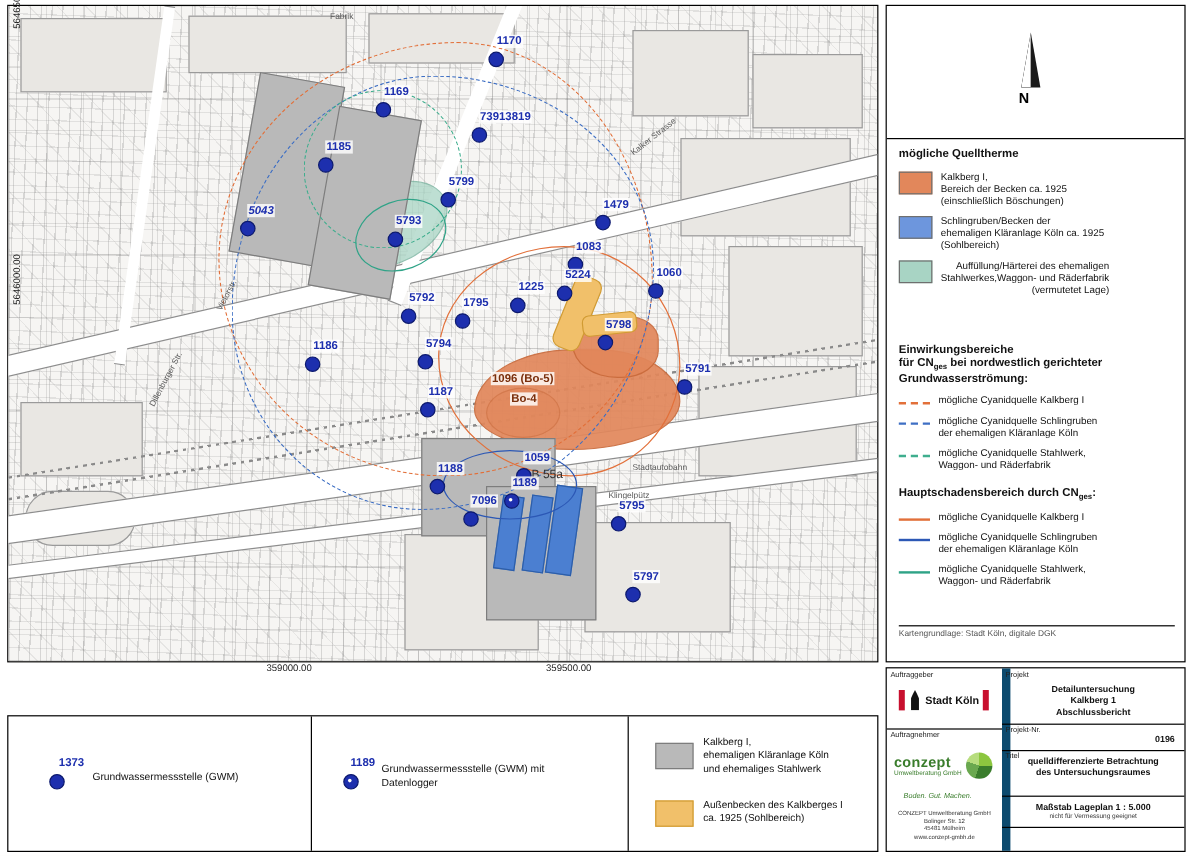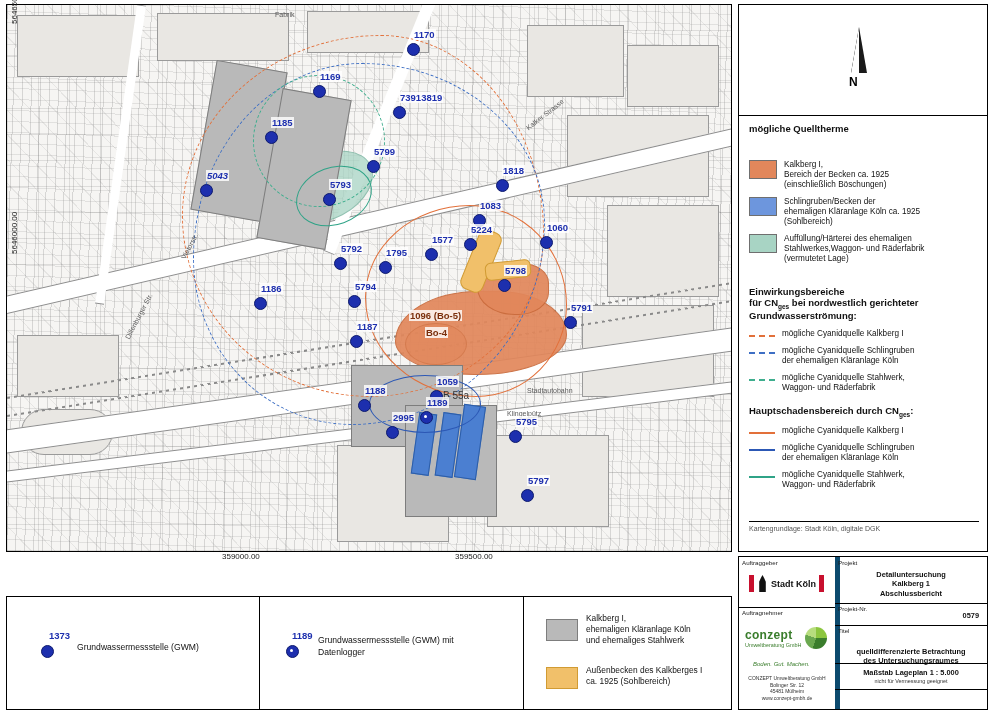--- a/index.html
+++ b/index.html
@@ -66,21 +66,21 @@
   .leg-sec{position:absolute;left:10px;right:8px;}
   .hr{border-top:1px solid #000;}
 
   
   .bl-panel{position:absolute;left:6px;top:596px;width:724px;height:112px;border:1px solid #000;background:#fff;}
   .bl-cell{position:absolute;top:0;bottom:0;}
   .bl-div{position:absolute;top:0;bottom:0;width:1px;background:#000;}
 
   
   .tb{position:absolute;left:738px;top:556px;width:248px;height:152px;border:1px solid #000;background:#fff;}
-  .tb-l{position:absolute;left:0;top:0;width:96px;bottom:0;border-right:5px solid #0c4a6e;}
+  .tb-l{position:absolute;left:0;top:0;width:96px;bottom:0;border-right:7px solid #0c4a6e;}
   .tb-r{position:absolute;left:96px;top:0;right:0;bottom:0;}
   .tb-cell{position:absolute;left:0;right:0;border-bottom:1px solid #000;}
   .lbl{font-size:6.2px;color:#222;}
   .tb-t{font-size:7.4px;font-weight:bold;text-align:center;color:#111;line-height:1.25;}
 
   .koeln-logo{display:flex;align-items:center;gap:3px;}
   .koeln-bar{width:5px;height:17px;background:#c8102e;}
   .koeln-txt{font-size:9px;font-weight:bold;color:#111;}
   .koeln-icon{width:11px;height:17px;background:
      linear-gradient(#111 0 100%);clip-path:polygon(20% 100%,20% 40%,35% 18%,50% 0,65% 18%,80% 40%,80% 100%);}
@@ -166,31 +166,31 @@
           <div class="gwmlbl boxed" style="left: 312px; top: 66px;">1169</div>
           <div class="gwm" style="left: 386px; top: 101px;"></div>
           <div class="gwmlbl boxed" style="left: 392px; top: 87px;">73913819</div>
           <div class="gwm" style="left: 258px; top: 126px;"></div>
           <div class="gwmlbl boxed" style="left: 264px; top: 112px;">1185</div>
           <div class="gwm" style="left: 360px; top: 155px;"></div>
           <div class="gwmlbl boxed" style="left: 366px; top: 141px;">5799</div>
           <div class="gwm" style="left: 193px; top: 179px;"></div>
           <div class="gwmlbl boxed" style="left: 199px; top: 165px; font-style: italic;">5043</div>
           <div class="gwm" style="left: 489px; top: 174px;"></div>
-          <div class="gwmlbl boxed" style="left: 495px; top: 160px;">1818</div>
+          <div class="gwmlbl boxed" style="left: 495px; top: 160px;">1479</div>
           <div class="gwm" style="left: 316px; top: 188px;"></div>
           <div class="gwmlbl boxed" style="left: 322px; top: 174px;">5793</div>
           <div class="gwm" style="left: 466px; top: 209px;"></div>
           <div class="gwmlbl boxed" style="left: 472px; top: 195px;">1083</div>
           <div class="gwm" style="left: 457px; top: 233px;"></div>
           <div class="gwmlbl boxed" style="left: 463px; top: 219px;">5224</div>
           <div class="gwm" style="left: 533px; top: 231px;"></div>
           <div class="gwmlbl boxed" style="left: 539px; top: 217px;">1060</div>
           <div class="gwm" style="left: 418px; top: 243px;"></div>
-          <div class="gwmlbl boxed" style="left: 424px; top: 229px;">1577</div>
+          <div class="gwmlbl boxed" style="left: 424px; top: 229px;">1225</div>
           <div class="gwm" style="left: 327px; top: 252px;"></div>
           <div class="gwmlbl boxed" style="left: 333px; top: 238px;">5792</div>
           <div class="gwm" style="left: 372px; top: 256px;"></div>
           <div class="gwmlbl boxed" style="left: 378px; top: 242px;">1795</div>
           <div class="gwm" style="left: 491px; top: 274px;"></div>
           <div class="gwmlbl boxed" style="left: 497px; top: 260px;">5798</div>
           <div class="gwm" style="left: 247px; top: 292px;"></div>
           <div class="gwmlbl boxed" style="left: 253px; top: 278px;">1186</div>
           <div class="gwm" style="left: 341px; top: 290px;"></div>
           <div class="gwmlbl boxed" style="left: 347px; top: 276px;">5794</div>
@@ -198,21 +198,21 @@
           <div class="gwmlbl boxed" style="left: 563px; top: 297px;">5791</div>
           <div class="gwm" style="left: 343px; top: 330px;"></div>
           <div class="gwmlbl boxed" style="left: 349px; top: 316px;">1187</div>
           <div class="gwm" style="left: 351px; top: 394px;"></div>
           <div class="gwmlbl boxed" style="left: 357px; top: 380px;">1188</div>
           <div class="gwm" style="left: 423px; top: 385px;"></div>
           <div class="gwmlbl boxed" style="left: 429px; top: 371px;">1059</div>
           <div class="gwm logger" style="left: 413px; top: 406px;"></div>
           <div class="gwmlbl boxed" style="left: 419px; top: 392px;">1189</div>
           <div class="gwm" style="left: 379px; top: 421px;"></div>
-          <div class="gwmlbl boxed" style="left: 385px; top: 407px;">2995</div>
+          <div class="gwmlbl boxed" style="left: 385px; top: 407px;">7096</div>
           <div class="gwm" style="left: 502px; top: 425px;"></div>
           <div class="gwmlbl boxed" style="left: 508px; top: 411px;">5795</div>
           <div class="gwm" style="left: 514px; top: 484px;"></div>
           <div class="gwmlbl boxed" style="left: 520px; top: 470px;">5797</div>
         </div>
     </div>
   </div>
 
   <div class="coordy" style="left:10px;top:24px;">5646500.00</div>
   <div class="coordy" style="left:10px;top:254px;">5646000.00</div>
@@ -222,37 +222,37 @@
   <div class="leg-panel">
     <div class="compass">
       <div class="needle"></div>
       <div class="needle2"></div>
       <div class="n">N</div>
     </div>
 
     <div class="hr" style="position:absolute;left:0;right:0;top:110px;"></div>
 
     <div class="leg-sec" style="top:118px;">
-      <div class="leg-h" style="margin-bottom:26px;">mögliche Quelltherme</div>
+      <div class="leg-h" style="margin-bottom:9px;">mögliche Quelltherme</div>
       <div id="src-list">
           <div class="leg-row">
             <div class="sw" style="background: rgb(226, 135, 91);"></div>
             <div class="leg-t" style="white-space: pre-line;">Kalkberg I,
 Bereich der Becken ca. 1925
 (einschließlich Böschungen)</div>
           </div>
           <div class="leg-row">
             <div class="sw" style="background: rgb(109, 150, 221);"></div>
             <div class="leg-t" style="white-space: pre-line;">Schlingruben/Becken der
 ehemaligen Kläranlage Köln ca. 1925
 (Sohlbereich)</div>
           </div>
           <div class="leg-row">
             <div class="sw" style="background: rgb(168, 212, 196);"></div>
-            <div class="leg-t" style="white-space: pre-line;">Auffüllung/Härterei des ehemaligen
+            <div class="leg-t" style="white-space: pre-line; text-align: right;">Auffüllung/Härterei des ehemaligen
 Stahlwerkes,Waggon- und Räderfabrik
 (vermutetet Lage)</div>
           </div>
         </div>
     </div>
 
     <div class="leg-sec" style="top:281px;">
       <div class="leg-h">Einwirkungsbereiche</div>
       <div class="leg-h">
         <span>für CN</span><sub style="font-size:6.5px;">ges</sub><span> bei nordwestlich gerichteter</span>
@@ -360,25 +360,25 @@
 
     <div class="tb-r">
       <div class="tb-cell" style="top:0;height:46px;">
         <div class="lbl" style="position:absolute;left:3px;top:2px;">Projekt</div>
         <div class="tb-t" style="position:absolute;left:0;right:0;top:13px;white-space:pre-line;">Detailuntersuchung
 Kalkberg 1
 Abschlussbericht</div>
       </div>
       <div class="tb-cell" style="top:46px;height:22px;">
         <div class="lbl" style="position:absolute;left:3px;top:2px;">Projekt-Nr.</div>
-        <div class="tb-t" style="position:absolute;right:8px;top:8px;">0579</div>
+        <div class="tb-t" style="position:absolute;right:8px;top:8px;">0196</div>
       </div>
       <div class="tb-cell" style="top:68px;height:38px;">
         <div class="lbl" style="position:absolute;left:3px;top:2px;">Titel</div>
-        <div class="tb-t" style="position:absolute;left:0;right:0;top:22px;white-space:pre-line;">quelldifferenzierte Betrachtung
+        <div class="tb-t" style="position:absolute;left:0;right:0;top:5px;white-space:pre-line;">quelldifferenzierte Betrachtung
 des Untersuchungsraumes</div>
       </div>
       <div class="tb-cell" style="top:106px;height:26px;">
         <div class="tb-t" style="position:absolute;left:0;right:0;top:5px;">Maßstab Lageplan 1 : 5.000</div>
         <div style="position:absolute;left:0;right:0;top:15px;text-align:center;font-size:5.4px;color:#333;">nicht für Vermessung geeignet</div>
       </div>
     </div>
   </div>
 
 </div>

